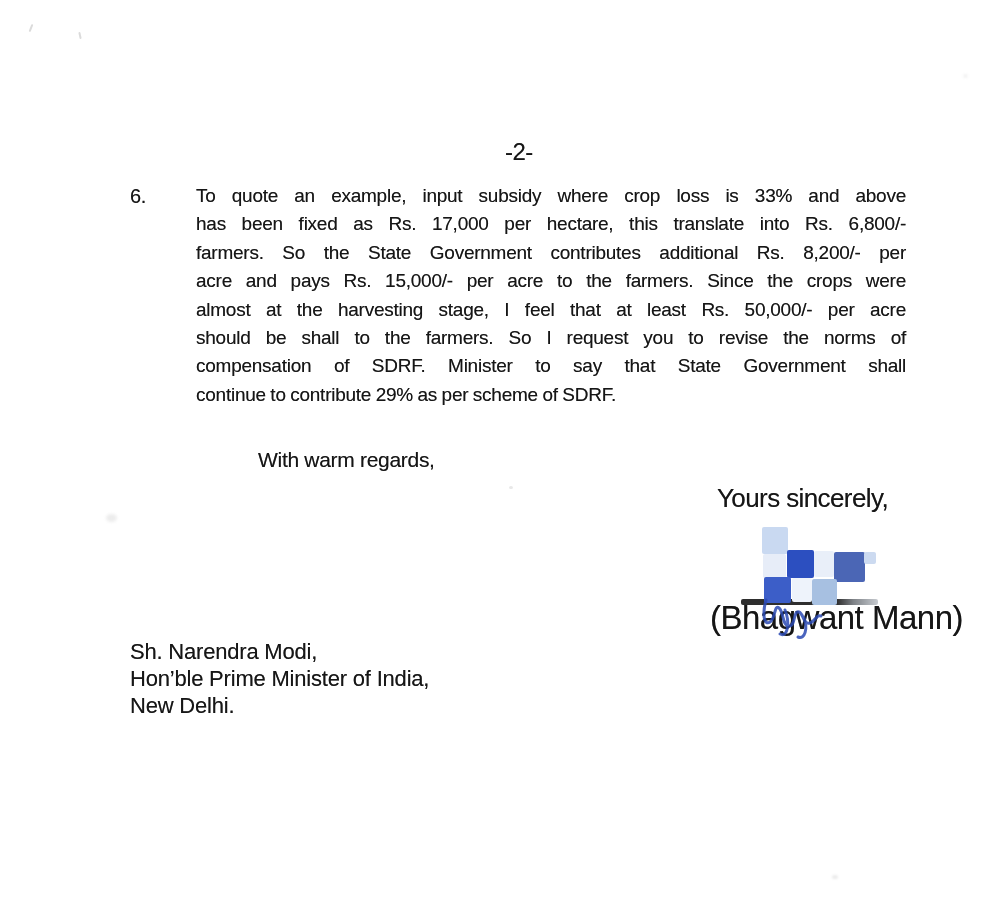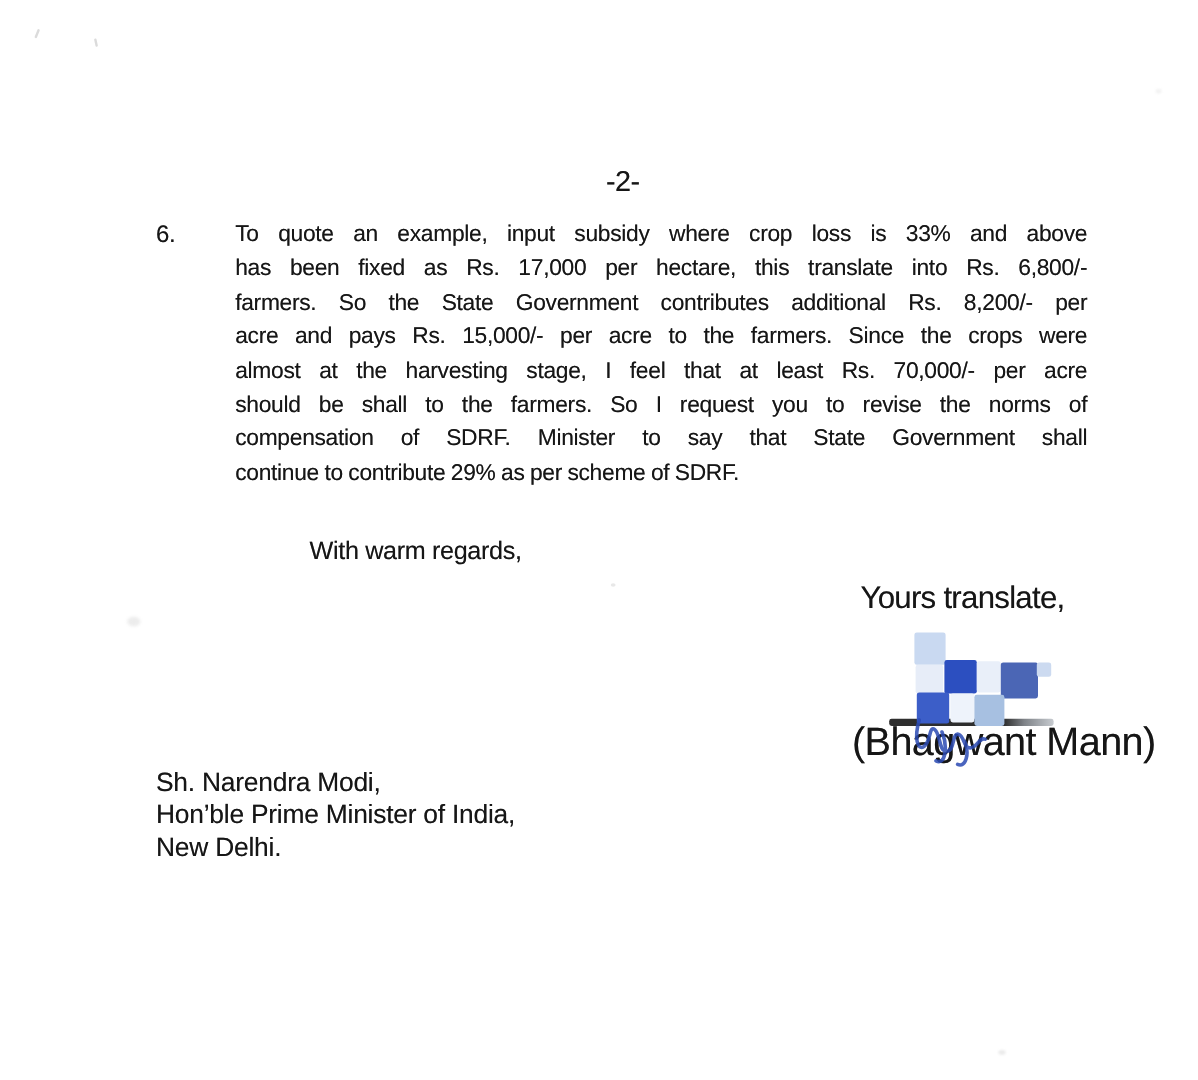--- a/index.html
+++ b/index.html
@@ -55,30 +55,30 @@
 
   <div class="pageno txt">-2-</div>
 
   <div class="para txt">
     <span class="pnum">6.</span>
     <div class="plines">
       <div class="jline">To quote an example, input subsidy where crop loss is 33% and above</div>
       <div class="jline">has been fixed as Rs. 17,000 per hectare, this translate into Rs. 6,800/-</div>
       <div class="jline">farmers. So the State Government contributes additional Rs. 8,200/- per</div>
       <div class="jline">acre and pays Rs. 15,000/- per acre to the farmers. Since the crops were</div>
-      <div class="jline">almost at the harvesting stage, I feel that at least Rs. 70,000/- per acre</div>
+      <div class="jline">almost at the harvesting stage, I feel that at least Rs. 50,000/- per acre</div>
       <div class="jline">should be shall to the farmers. So I request you to revise the norms of</div>
       <div class="jline">compensation of SDRF. Minister to say that State Government shall</div>
       <div class="jline last">continue to contribute 29% as per scheme of SDRF.</div>
     </div>
   </div>
 
   <div class="regards txt">With warm regards,</div>
 
-  <div class="sincerely txt">Yours translate,</div>
+  <div class="sincerely txt">Yours sincerely,</div>
 
   <div class="signatory txt">(Bhagwant Mann)</div>
 
   <div class="signature">
     <div class="sig-line"></div>
     <svg class="sig-scribble" width="120" height="52" viewBox="0 0 120 52">
       <g fill="none" stroke="#2b4ab3" stroke-width="3" stroke-linecap="round" opacity="0.85">
         <path d="M14 4 C 10 18, 12 30, 18 26 C 24 22, 22 8, 27 12 C 32 16, 30 30, 37 30 C 44 30, 41 14, 47 16 C 52 18, 51 29, 58 27 C 64 25, 64 18, 69 20"></path>
         <path d="M33 14 C 38 26, 36 42, 28 38"></path>
         <path d="M52 22 C 56 32, 53 44, 46 41"></path>

